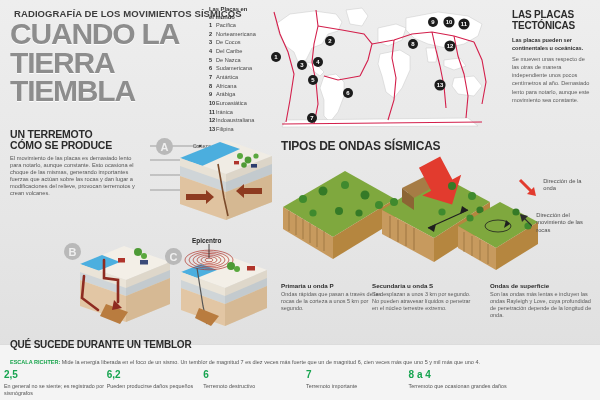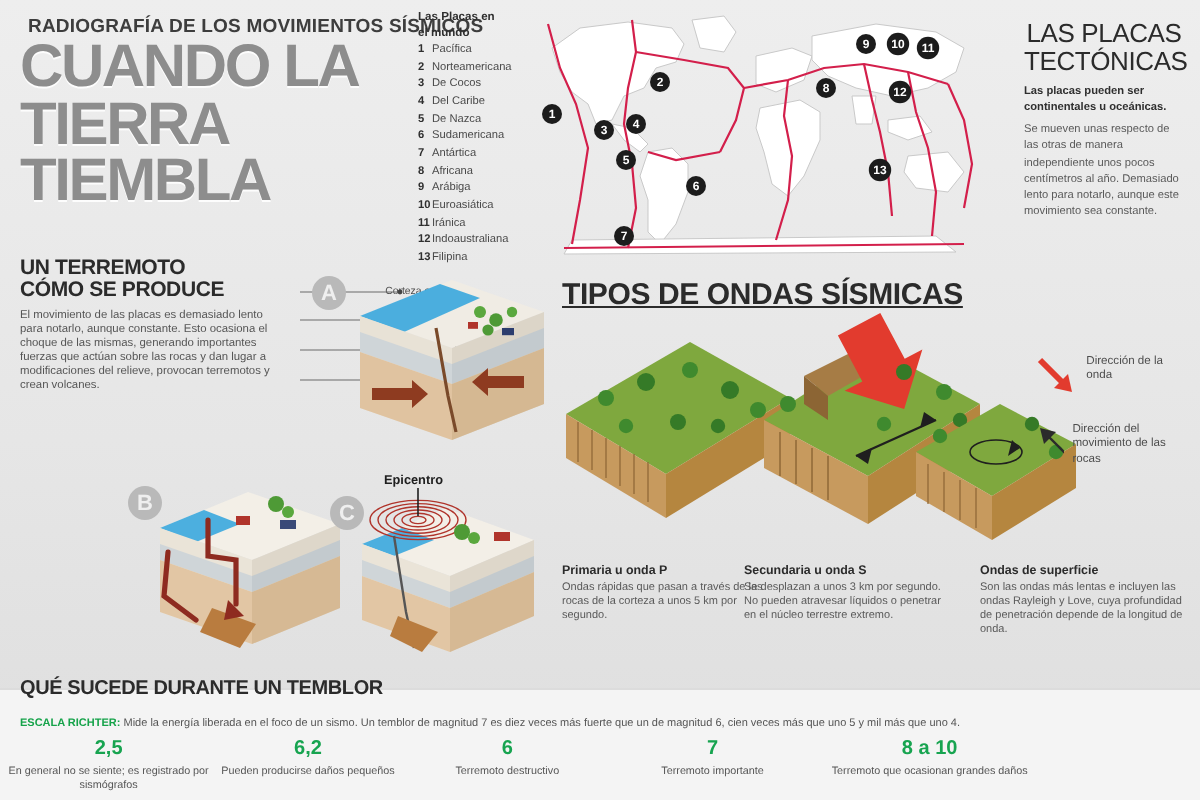--- a/index.html
+++ b/index.html
@@ -51,21 +51,21 @@
   #plate-list .num { font-weight: bold; color:#2f2f2f; display:inline-block; min-width:7px; }
 
   
   #world-map { left: 268px; top: 4px; width: 238px; height: 126px; }
   #world-map svg { display:block; }
   .mk { fill:#1c1c1c; }
   .mk-t { fill:#ffffff; font-size:6px; font-weight:bold; font-family:"Liberation Sans",sans-serif; text-anchor:middle; }
 
   
   #tect-panel { left: 512px; top: 10px; width: 80px; }
-  #tect-title { font-size: 13px; font-weight: normal; color:#2b2b2b; line-height:1.05; text-align:center; letter-spacing:-0.2px;}
+  #tect-title { font-size: 10px; font-weight: bold; color:#2b2b2b; line-height:1.05; letter-spacing:-0.2px;}
   #tect-lead { font-size: 5.6px; font-weight:bold; color:#2f2f2f; line-height:1.35; margin-top:6px; }
   #tect-body { font-size: 5.6px; color:#5a5a5a; line-height:1.45; margin-top:3px; }
 
   
   #howto { left: 10px; top: 129px; width: 122px; }
   #howto-title { font-size: 10.5px; line-height:1.05; }
   #howto-body { font-size: 5.7px; margin-top: 4px; width: 132px; }
 
   
   .layer-label { font-size:5.2px; color:#4d4d4d; text-align:right; white-space:nowrap; }
@@ -75,33 +75,33 @@
     width: 17px; height: 17px; border-radius: 50%;
     background: #b9b9b9; color: #efefef;
     font-size: 11px; font-weight: bold;
     display:flex; align-items:center; justify-content:center;
     font-family:"Liberation Sans",sans-serif;
   }
 
   #epicentro-label { font-size:6.4px; font-weight:bold; color:#1f1f1f; }
 
   
-  #waves-title { left: 281px; top: 139px; font-size: 15px; text-decoration: underline; }
+  #waves-title { left: 281px; top: 139px; font-size: 12px; }
   .wave-h { font-size: 6.2px; font-weight:bold; color:#2b2b2b; }
   .wave-b { font-size: 5.5px; color:#5a5a5a; line-height:1.3; margin-top:2px; }
 
   
   .dir-txt { font-size:5.8px; color:#4d4d4d; line-height:1.28; }
 
   
   #bottom { left:0; top:344px; width:600px; height:56px; background:#f4f4f4; border-top:1px solid #dcdcdc; }
   #bot-title { left:10px; top:339px; font-size:10px; }
   #richter-line { left:10px; top:359px; font-size:5.5px; color:#555; }
   #richter-line .tag { color:#16a34a; font-weight:bold; }
-  .scale-col { text-align:center; }
+  .scale-col { text-align:left; }
   .scale-num { color:#17a450; font-weight:bold; font-size:10px; line-height:1; }
   .scale-desc { font-size:5.4px; color:#555; line-height:1.3; margin-top:3px; }
 </style>
 </head>
 <body>
 
 <div class="page">
 
   <div class="abs" id="main-title">
     <span class="l1">CUANDO LA</span>
@@ -449,18 +449,18 @@
       </div>
       <div class="scale-col" style="width: 17%;">
         <div class="scale-num">6</div>
         <div class="scale-desc">Terremoto destructivo</div>
       </div>
       <div class="scale-col" style="width: 17%;">
         <div class="scale-num">7</div>
         <div class="scale-desc">Terremoto importante</div>
       </div>
       <div class="scale-col" style="width: 19%;">
-        <div class="scale-num">8 a 10</div>
+        <div class="scale-num">8 a 4</div>
         <div class="scale-desc">Terremoto que ocasionan grandes daños</div>
       </div>
     </div>
 
 </div>
 
 </body></html>

